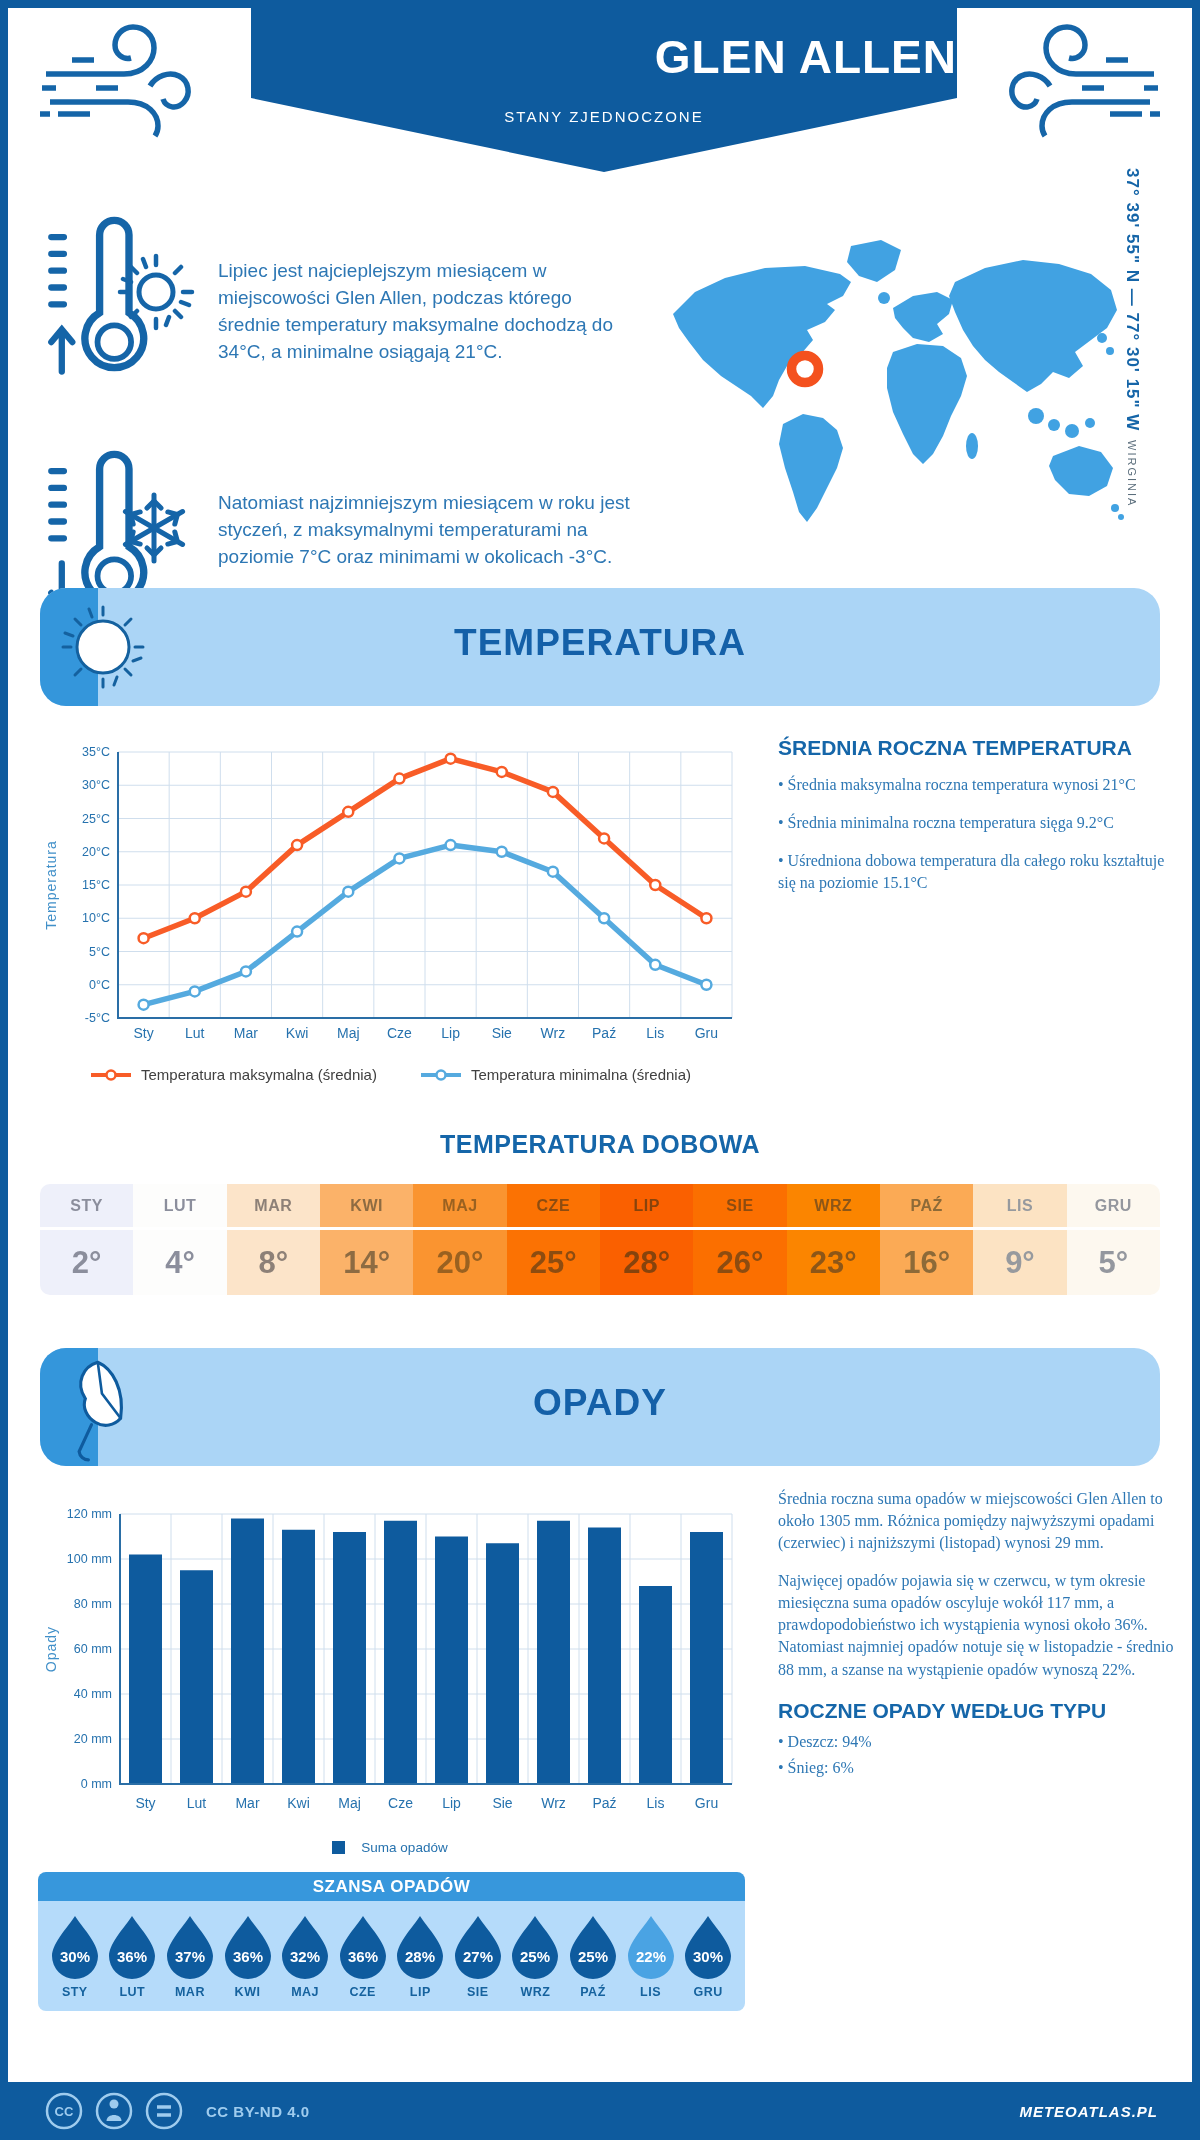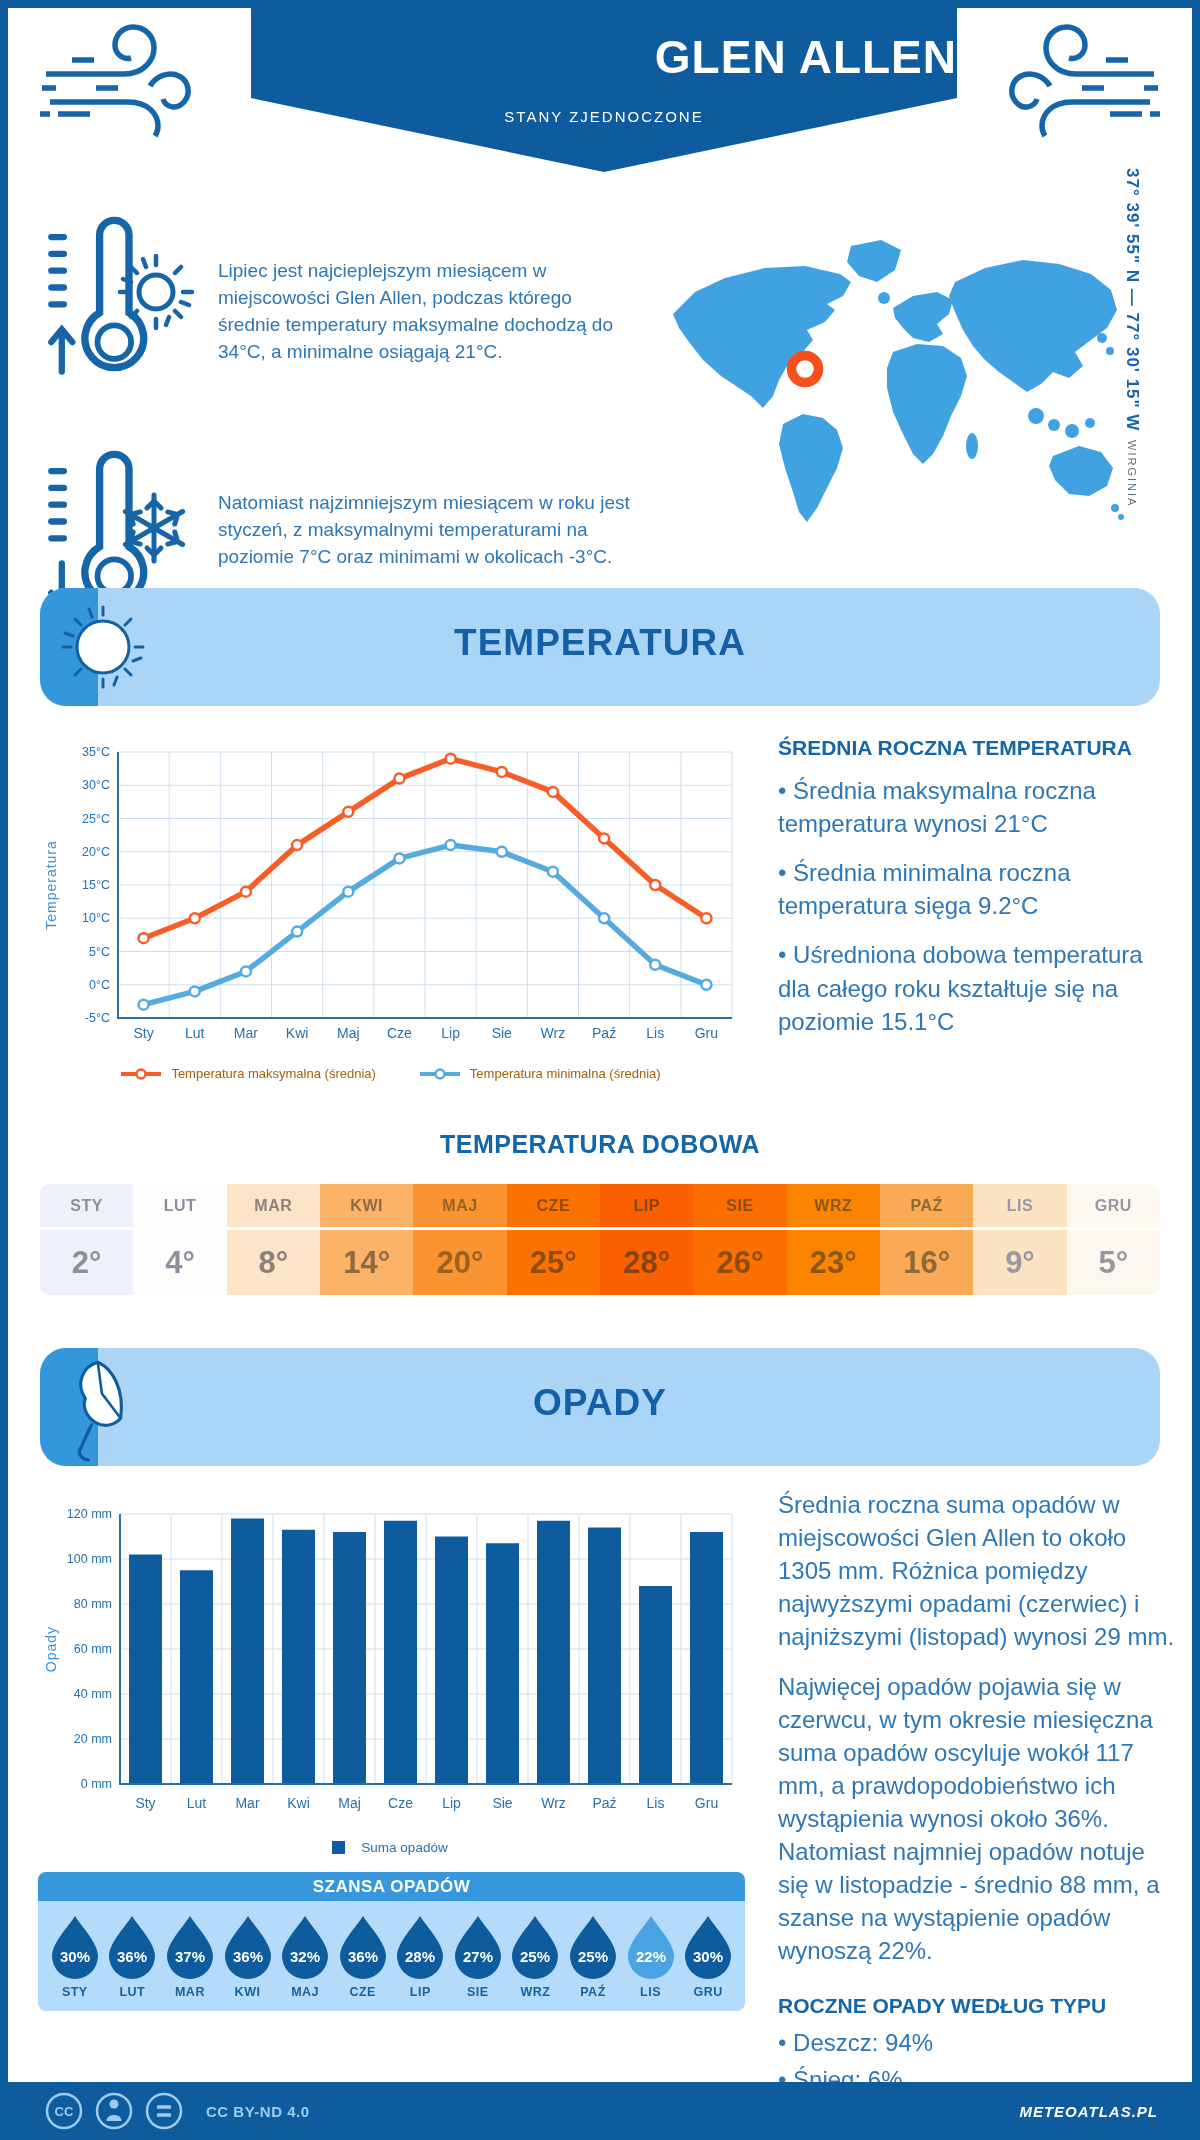--- a/index.html
+++ b/index.html
@@ -23,34 +23,34 @@
   .coords .c-region{font-size:11px;color:#5b6e7c;letter-spacing:2px;margin-top:4px;}
 
   
   .band{width:1120px;height:118px;border-radius:26px;background:#abd5f6;overflow:hidden;}
   .band-seg{position:absolute;left:0;top:0;width:58px;height:118px;background:#3496db;}
   .band-title{position:absolute;left:0;top:34px;width:100%;text-align:center;
               font-size:37px;font-weight:bold;color:#1460a8;letter-spacing:1px;}
 
   
   .col-heading{font-size:21px;font-weight:bold;color:#1566a9;margin:0 0 14px 0;}
-  .col-text p{font-size:24px;line-height:1.38;color:#2d77b4;margin:0 0 16px 0;}
+  .col-text p{font-size:16px;line-height:1.38;color:#2d77b4;margin:0 0 16px 0;font-family:Liberation Serif, serif;}
 
   
   .daily-title{left:0;top:1130px;width:1200px;text-align:center;font-size:25px;font-weight:bold;color:#1566a9;letter-spacing:0.5px;}
   .daily-table{left:40px;top:1184px;width:1120px;height:111px;display:flex;}
   .dt-col{flex:1;display:flex;flex-direction:column;overflow:hidden;}
   .dt-month{height:43px;border-bottom:3px solid #fff;display:flex;align-items:center;justify-content:center;
             font-size:16px;font-weight:bold;letter-spacing:0.5px;}
   .dt-value{flex:1;display:flex;align-items:center;justify-content:center;font-size:31px;font-weight:bold;}
 
   
   .legend-row{left:40px;width:700px;display:flex;justify-content:center;gap:42px;align-items:center;}
   .lg-item{display:flex;align-items:center;gap:8px;}
-  .lg-label{font-size:13px;color:#a16207;}
+  .lg-label{font-size:15px;color:#404040;}
   .bar-legend{left:40px;top:1840px;width:700px;display:flex;justify-content:center;gap:16px;align-items:center;}
   .bl-swatch{width:13px;height:13px;}
   .bl-label{font-size:13.5px;color:#2672ae;}
 
   
   .chance{left:38px;top:1872px;width:707px;}
   .chance-head{height:29px;background:#3797dc;border-radius:8px 8px 0 0;display:flex;align-items:center;justify-content:center;
                color:#fff;font-weight:bold;font-size:17px;letter-spacing:0.5px;}
   .chance-body{background:#b5dbfa;border-radius:0 0 8px 8px;display:flex;padding:14px 8px 12px 8px;}
   .drop-col{flex:1;display:flex;flex-direction:column;align-items:center;}
@@ -385,21 +385,21 @@
         <text x="16" y="149" transform="rotate(-90 16 149)" text-anchor="middle" font-size="14" letter-spacing="1" fill="#4190c9" font-family="Liberation Sans, sans-serif">Opady</text>
       </svg></div>
   <div class="abs bar-legend" id="bar-legend">
     <span class="bl-swatch" id="bar-legend-swatch" style="background: rgb(14, 91, 158);"></span>
     <span class="bl-label">Suma opadów</span>
   </div>
 
   <div class="abs col-text" style="left:778px;top:1488px;width:400px">
     <p>Średnia roczna suma opadów w miejscowości Glen Allen to około 1305 mm. Różnica pomiędzy najwyższymi opadami (czerwiec) i najniższymi (listopad) wynosi 29 mm.</p>
     <p>Najwięcej opadów pojawia się w czerwcu, w tym okresie miesięczna suma opadów oscyluje wokół 117 mm, a prawdopodobieństwo ich wystąpienia wynosi około 36%. Natomiast najmniej opadów notuje się w listopadzie - średnio 88 mm, a szanse na wystąpienie opadów wynoszą 22%.</p>
-    <div class="col-heading" style="margin-top:26px;margin-bottom:8px">ROCZNE OPADY WEDŁUG TYPU</div>
+    <div class="col-heading" style="margin-top:18px;margin-bottom:8px">ROCZNE OPADY WEDŁUG TYPU</div>
     <p style="margin-bottom:4px">• Deszcz: 94%</p>
     <p>• Śnieg: 6%</p>
   </div>
 
   <div class="abs chance">
     <div class="chance-head">SZANSA OPADÓW</div>
     <div class="chance-body" id="chance-row">
         <div class="drop-col">
           <svg viewBox="0 0 46 64" width="46" height="64">
             <path d="M23 1 C28.5 10 46 28 46 41 A23 23 0 0 1 0 41 C0 28 17.5 10 23 1 Z" fill="#0e5b9e"></path>

